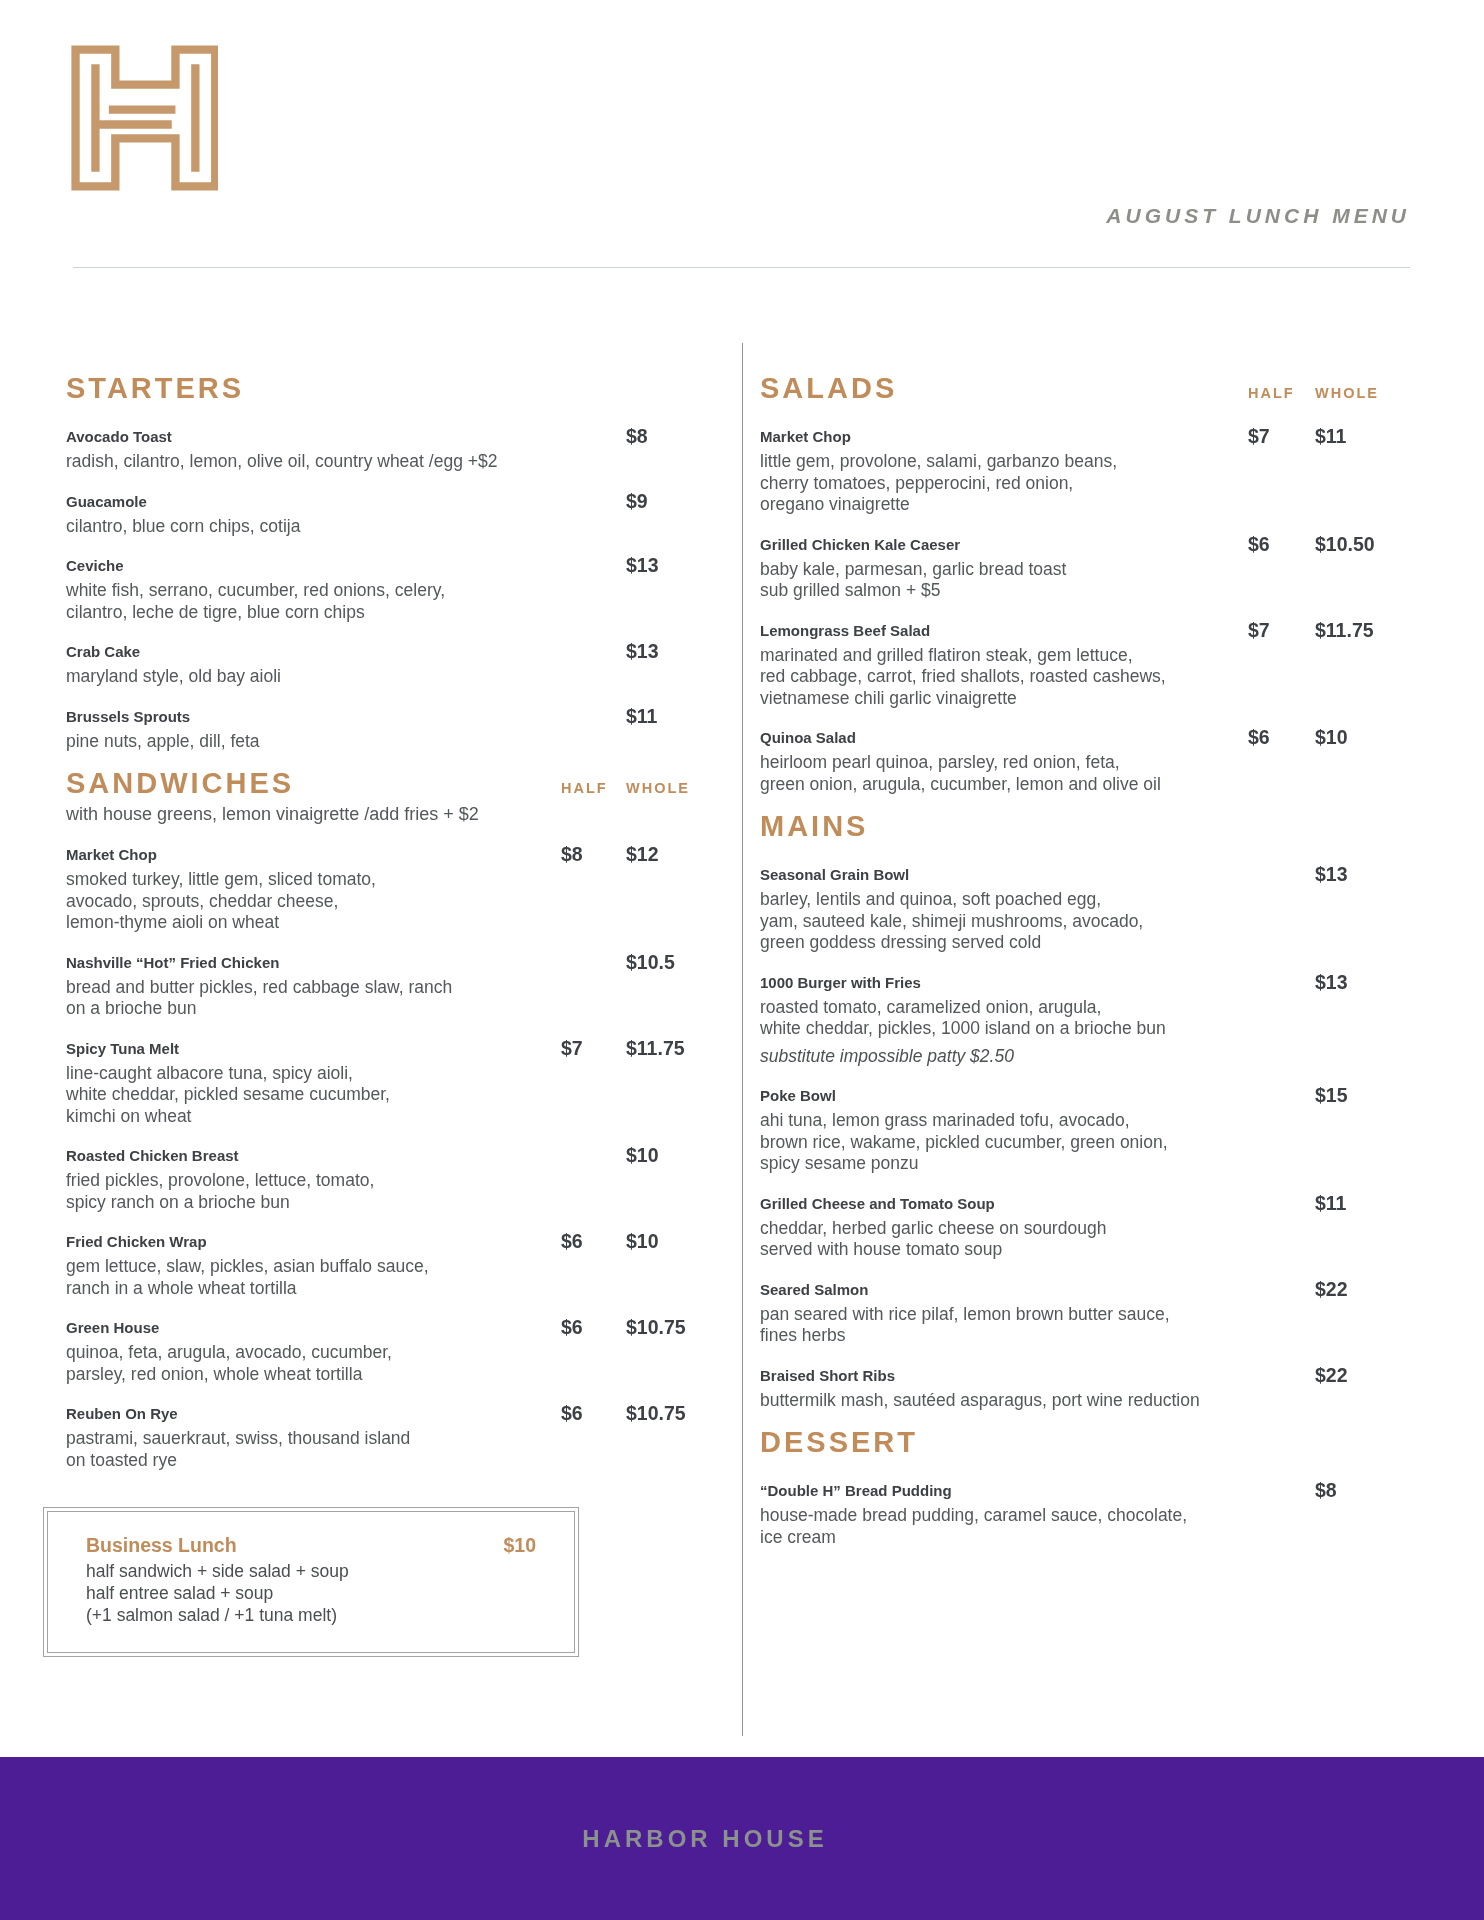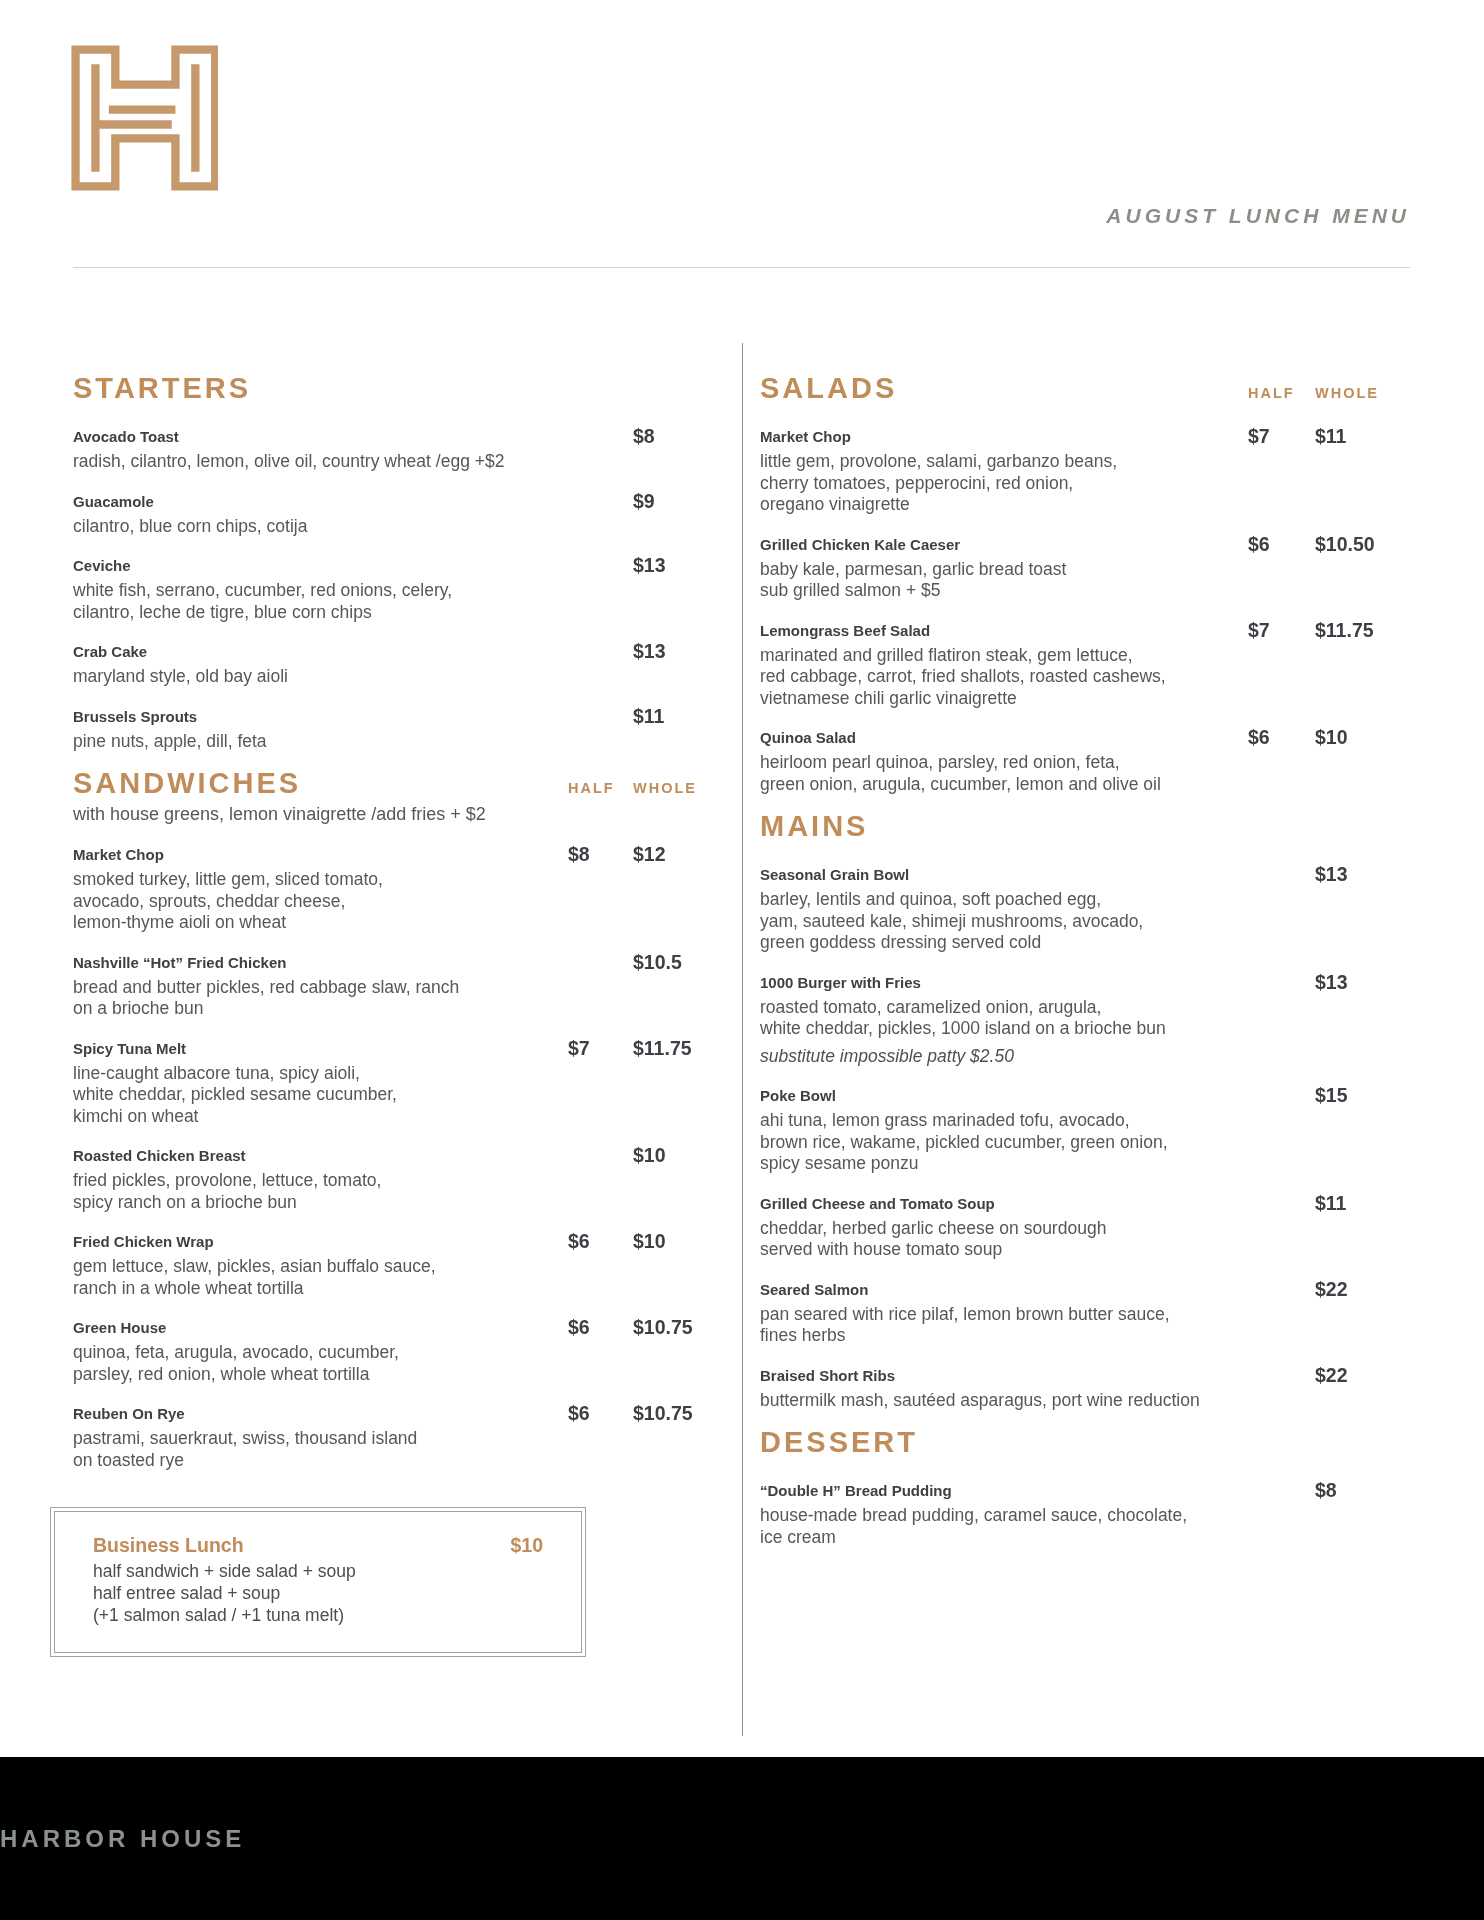--- a/index.html
+++ b/index.html
@@ -15,21 +15,21 @@
   .lg{fill:none;stroke:#c6996c;stroke-width:9;}
   .menu-title{
     position:absolute;top:204px;right:74px;
     font-size:21px;font-weight:bold;letter-spacing:4px;color:#8e8e89;font-style:italic;
   }
   .top-rule{position:absolute;left:73px;right:74px;top:267px;height:1px;background:#cdd3d0;}
 
   
   .vdivider{position:absolute;left:742px;top:343px;width:1px;height:1393px;background:#909290;}
   .col{position:absolute;top:374px;}
-  #col-left{left:73px;width:637px;--c2:65px;--c3:77px;}
+  #col-left{left:66px;width:637px;--c2:65px;--c3:77px;}
   #col-right{left:760px;width:620px;--c2:67px;--c3:65px;}
 
   .sec + .sec{margin-top:14px;}
   .sec-head{
     display:grid;grid-template-columns:1fr var(--c2) var(--c3);
     align-items:baseline;margin:0 0 22px 0;
   }
   .sec-head h2{
     margin:0;font-size:29px;line-height:29px;font-weight:bold;
     letter-spacing:3px;color:#bf8c5a;
@@ -48,22 +48,22 @@
     margin:36px 0 0 -23px;width:536px;box-sizing:border-box;
     border:1px solid #a3a3a3;padding:3px;background:#fff;
   }
   .biz-inner{border:1px solid #a3a3a3;padding:22px 38px 26px 38px;}
   .biz-head{display:flex;justify-content:space-between;align-items:baseline;}
   .biz-title,.biz-price{font-size:19.5px;font-weight:bold;color:#bf8c5a;}
   .biz-lines{font-size:17.5px;line-height:22px;color:#4a4e51;white-space:pre-line;margin-top:3px;}
 
   
   .footer{
-    position:absolute;left:0;right:0;top:1757px;bottom:0;background:#000000;
-    display:flex;align-items:center;justify-content:flex-start;padding-right:74px;box-sizing:border-box;
+    position:absolute;left:0;right:0;top:1757px;bottom:0;background:#4c1d95;
+    display:flex;align-items:center;justify-content:center;padding-right:74px;box-sizing:border-box;
   }
   .footer-brand{font-size:24px;font-weight:bold;letter-spacing:4px;color:#8b918c;}
 </style>
 </head>
 <body>
 
 <div class="page">
 
   <svg class="logo" viewBox="0 0 160 160" aria-hidden="true">
     <path class="lg" d="M6,6 H49 V44 H114 V6 H157 V154 H114 V102 H49 V154 H6 Z"></path>

